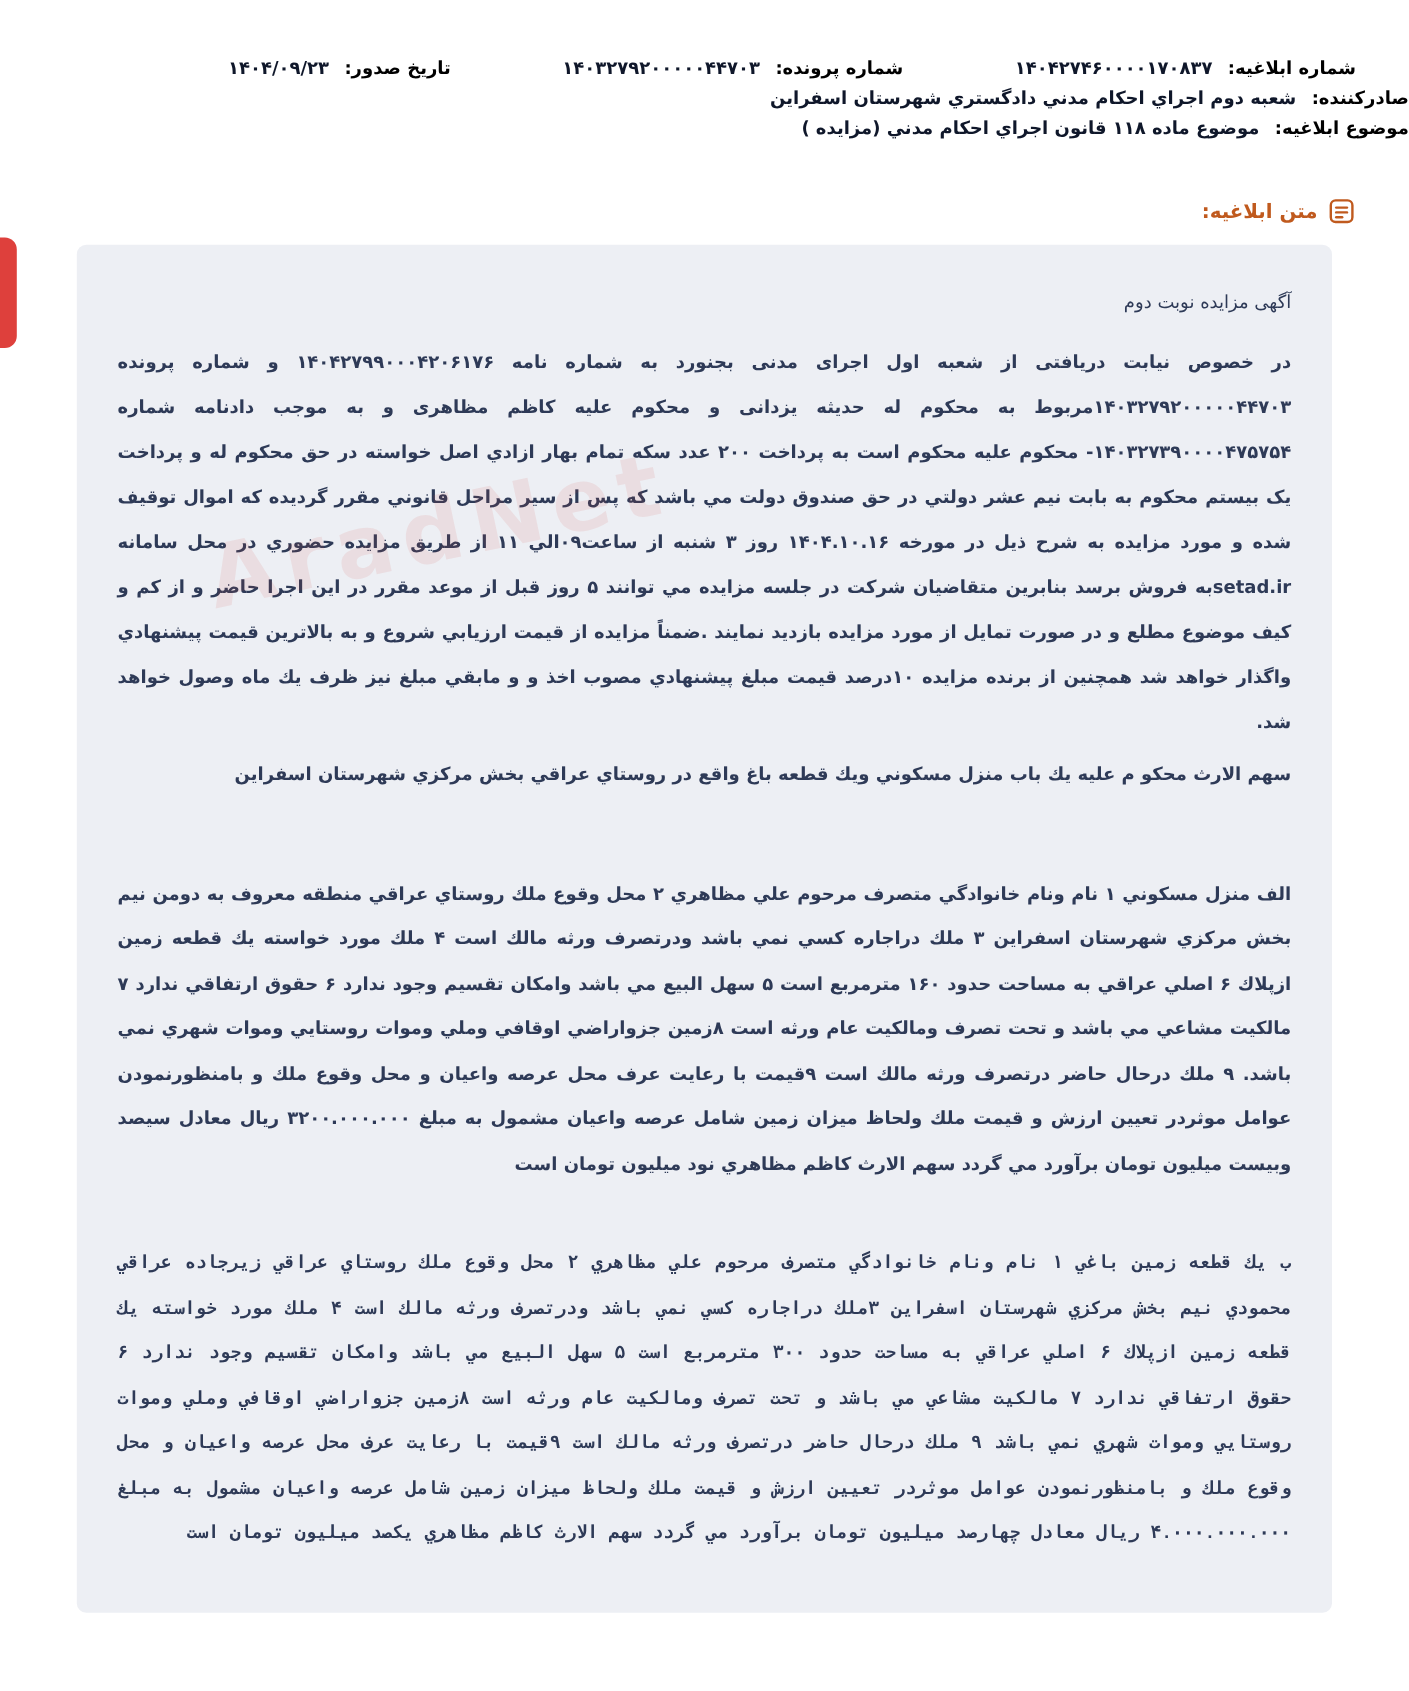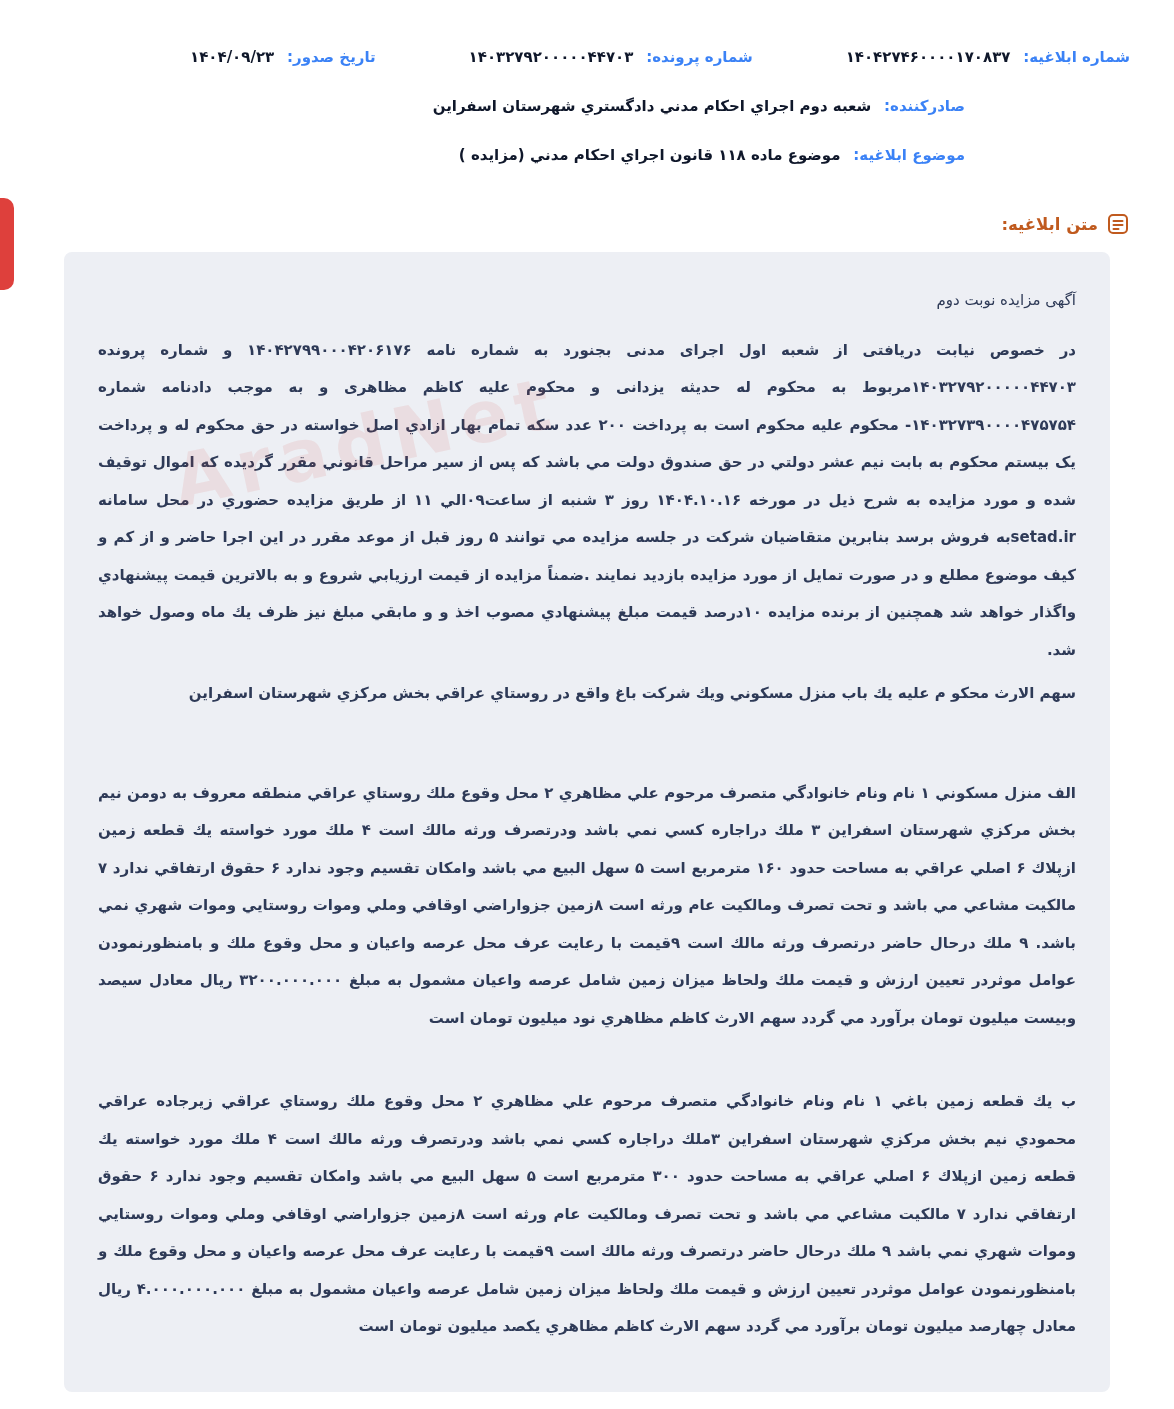--- a/index.html
+++ b/index.html
@@ -18,28 +18,27 @@
   
   .meta-row {
     display: flex;
     justify-content: space-between;
     align-items: baseline;
     padding-right: 44px;
     padding-left: 190px;
     font-size: 15px;
   }
   .meta-item { white-space: nowrap; }
-  .lbl { color: #3b82f6; font-weight: 600; margin-left: 8px; }
+  .lbl { color: #000000; font-weight: 600; margin-left: 8px; }
   .val { color: #0f172a; font-weight: 700; }
 
   
   .issuer-row, .subject-row {
     text-align: right;
-    padding-right: 209px;
-    margin-top: 31px;
+    margin-top: 7px;
     font-size: 15px;
   }
 
   
   .section-row {
     margin-top: 48px;
     padding-right: 44px;
     display: flex;
     align-items: center;
     gap: 8px;
@@ -60,21 +59,21 @@
     font-weight: 600;
     color: #2e3a57;
     text-align: justify;
     position: relative;
   }
   .notice-title { font-weight: 400; margin-bottom: 12px; text-align: right; }
   .intro { }
   .subject-heading { margin-top: 62px; text-align: right; }
   .subject-line { margin-top: 6px; font-weight: 700; }
   .item-a { margin-top: 62px; }
-  .item-b { margin-top: 46px; }
+  .item-b { margin-top: 46px; font-family: Liberation Mono, monospace; }
 
   
   .watermark {
     position: absolute;
     left: 170px;
     top: 400px;
     transform: rotate(-12deg);
     font-size: 72px;
     font-weight: 700;
     letter-spacing: 8px;
@@ -135,20 +134,20 @@
         <line x1="7.5" y1="13" x2="16.5" y2="13" stroke="#c05a1e" stroke-width="2" stroke-linecap="round"></line>
         <line x1="7.5" y1="17" x2="12.5" y2="17" stroke="#c05a1e" stroke-width="2" stroke-linecap="round"></line>
       </svg>
     </span>
     <span>متن ابلاغیه:</span>
   </div>
 
   <div class="notice-box">
     <p class="notice-title">آگهی مزایده نوبت دوم</p>
     <p class="intro">در خصوص نیابت دریافتی از  شعبه اول اجرای مدنی بجنورد   به شماره نامه ۱۴۰۴۲۷۹۹۰۰۰۴۲۰۶۱۷۶ و شماره پرونده ۱۴۰۳۲۷۹۲۰۰۰۰۰۴۴۷۰۳مربوط به محکوم له حدیثه یزدانی  و محکوم علیه کاظم مظاهری  و  به موجب دادنامه  شماره  ۱۴۰۳۲۷۳۹۰۰۰۰۴۷۵۷۵۴-    محکوم علیه محکوم است  به پرداخت ۲۰۰ عدد سکه تمام بهار ازادي  اصل خواسته در حق محکوم له و  پرداخت یک بیستم محکوم به بابت نیم عشر دولتي در حق صندوق دولت  مي باشد  که پس از سیر مراحل قانوني مقرر گردیده که اموال توقیف شده و مورد مزایده به شرح ذیل در مورخه  ۱۴۰۴.۱۰.۱۶ روز ۳ شنبه  از ساعت۰۹الي ۱۱ از طریق مزایده حضوري در محل سامانه setad.irبه فروش برسد بنابرین متقاضیان شرکت در جلسه مزایده مي توانند ۵ روز قبل از موعد مقرر در این اجرا حاضر و از کم و کیف موضوع مطلع و در صورت تمایل از مورد مزایده بازدید نمایند .ضمناً مزایده از قیمت ارزیابي شروع و به بالاترین قیمت پیشنهادي واگذار خواهد شد همچنین از برنده مزایده ۱۰درصد قیمت مبلغ پیشنهادي مصوب اخذ و و مابقي مبلغ نیز ظرف یك ماه وصول خواهد شد.</p>
-    <p class="subject-line">سهم الارث محکو م علیه  یك باب منزل مسکوني  ویك شرکت باغ     واقع در   روستاي عراقي  بخش مرکزي  شهرستان اسفراین</p>
+    <p class="subject-line">سهم الارث محکو م علیه  یك باب منزل مسکوني  ویك قطعه باغ     واقع در   روستاي عراقي  بخش مرکزي  شهرستان اسفراین</p>
     <p class="item-a">الف  منزل مسکوني    ۱ نام ونام خانوادگي  متصرف  مرحوم علي مظاهري  ۲     محل وقوع ملك  روستاي عراقي  منطقه معروف به دومن نیم بخش مرکزي  شهرستان اسفراین       ۳ ملك دراجاره کسي نمي باشد ودرتصرف ورثه مالك است  ۴ ملك  مورد خواسته یك قطعه زمین   ازپلاك ۶   اصلي عراقي  به مساحت حدود   ۱۶۰  مترمربع  است   ۵ سهل البیع مي باشد وامکان تقسیم وجود ندارد  ۶ حقوق ارتفاقي  ندارد  ۷ مالکیت مشاعي  مي باشد و تحت تصرف ومالکیت عام ورثه است       ۸زمین جزواراضي اوقافي  وملي وموات روستایي وموات شهري نمي باشد. ۹ ملك درحال حاضر درتصرف  ورثه مالك است  ۹قیمت با رعایت عرف محل عرصه واعیان و محل وقوع  ملك و بامنظورنمودن عوامل موثردر تعیین ارزش و قیمت ملك ولحاظ میزان زمین شامل عرصه واعیان  مشمول به مبلغ  ۳۲۰۰.۰۰۰.۰۰۰ ریال  معادل سیصد وبیست میلیون تومان   برآورد مي گردد  سهم الارث کاظم مظاهري نود میلیون تومان است</p>
     <p class="item-b">ب  یك قطعه زمین باغي      ۱ نام ونام خانوادگي  متصرف  مرحوم علي مظاهري   ۲      محل وقوع ملك  روستاي عراقي   زیرجاده عراقي محمودي نیم بخش مرکزي شهرستان اسفراین        ۳ملك دراجاره کسي نمي باشد ودرتصرف ورثه مالك است ۴ ملك  مورد خواسته یك قطعه زمین  ازپلاك ۶  اصلي  عراقي  به مساحت حدود   ۳۰۰  مترمربع  است  ۵ سهل البیع مي باشد وامکان تقسیم وجود ندارد   ۶ حقوق ارتفاقي  ندارد  ۷ مالکیت مشاعي  مي باشد و تحت تصرف ومالکیت عام ورثه است        ۸زمین جزواراضي اوقافي  وملي وموات روستایي وموات شهري نمي باشد ۹ ملك درحال حاضر درتصرف  ورثه مالك است ۹قیمت با رعایت عرف محل عرصه واعیان و محل وقوع  ملك و بامنظورنمودن عوامل موثردر تعیین ارزش و قیمت ملك ولحاظ میزان زمین شامل عرصه واعیان  مشمول به مبلغ  ۴.۰۰۰.۰۰۰.۰۰۰  ریال  معادل چهارصد میلیون تومان  برآورد مي گردد سهم الارث کاظم مظاهري یکصد میلیون تومان است</p>
   </div>
 
   <div class="watermark">AradNet</div>
 
 </div>
 
 </body></html>

